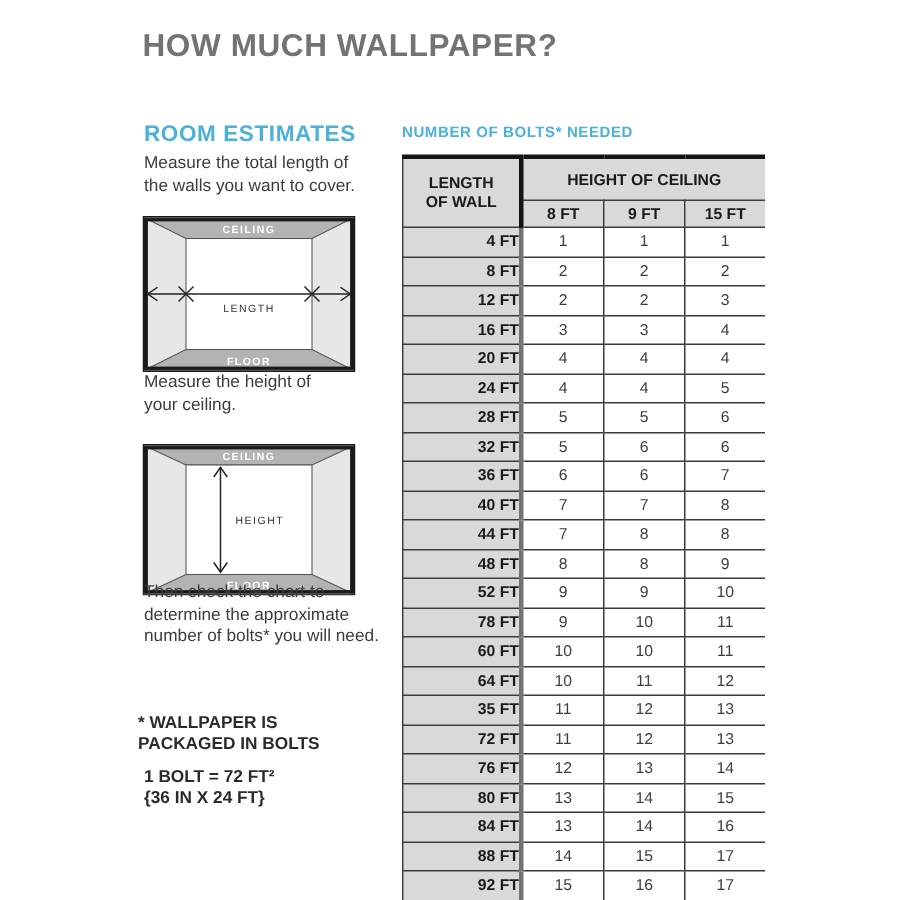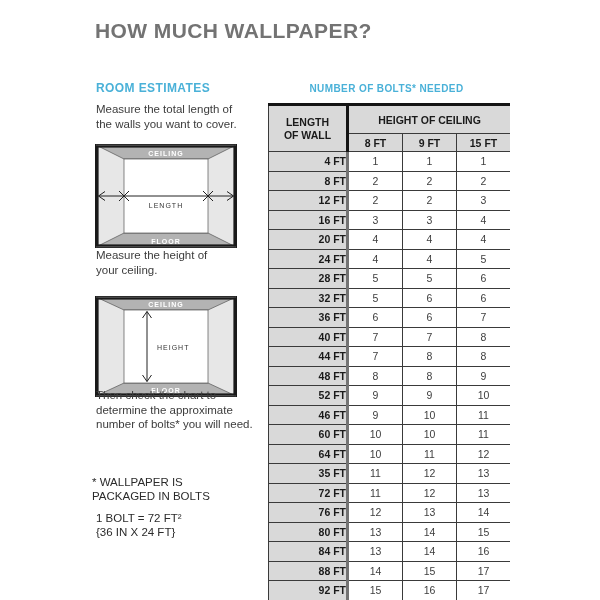--- a/index.html
+++ b/index.html
@@ -7,41 +7,41 @@
     width:600px; height:600px; position:relative; background:#ffffff;
     font-family:"Liberation Sans", sans-serif; overflow:hidden;
   }
   .page-title {
     position:absolute; left:95px; top:19px;
     font-size:21px; font-weight:bold; color:#737373; letter-spacing:0.4px;
   }
   
   .section-heading {
     position:absolute; left:96px; top:81px;
-    font-size:12px; font-weight:bold; color:#4ab1d8; letter-spacing:0.4px;
+    font-size:15px; font-weight:bold; color:#4ab1d8; letter-spacing:0.4px;
   }
   .instruction {
     position:absolute; left:96px;
     font-size:11.5px; color:#3c3c3c; line-height:14.5px; white-space:pre-line;
   }
   .step1 { top:102px; }
   .step2 { top:248px; }
   .step3 { top:388px; }
   .footnote {
     position:absolute; left:92px;
-    font-size:11.5px; font-weight:normal; color:#2b2b2b; line-height:13.5px; white-space:pre-line;
+    font-size:11.5px; font-weight:bold; color:#2b2b2b; line-height:13.5px; white-space:pre-line;
   }
   .footnote1 { top:476px; }
   .footnote2 { left:96px; top:512px; }
   .diagram { position:absolute; left:95px; }
   .diagram1 { top:144px; }
   .diagram2 { top:296px; }
   
   .table-heading {
-    position:absolute; left:268px; top:83px; width:237px; text-align:center;
+    position:absolute; left:268px; top:83px; width:237px; 
     font-size:10px; font-weight:bold; color:#4ab1d8; letter-spacing:0.4px;
   }
   table.bolts-table {
     position:absolute; left:268px; top:103px;
     border-collapse:collapse; table-layout:fixed;
     border-top:3px solid #141414;
   }
   .bolts-table th, .bolts-table td {
     border:1px solid #3a3a3a; padding:0; text-align:center; vertical-align:middle;
   }
@@ -209,21 +209,21 @@
         <td>8</td>
         <td>9</td>
       </tr>
       <tr>
         <th>52 FT</th>
         <td>9</td>
         <td>9</td>
         <td>10</td>
       </tr>
       <tr>
-        <th>46 FT</th>
+        <th>78 FT</th>
         <td>9</td>
         <td>10</td>
         <td>11</td>
       </tr>
       <tr>
         <th>60 FT</th>
         <td>10</td>
         <td>10</td>
         <td>11</td>
       </tr>

